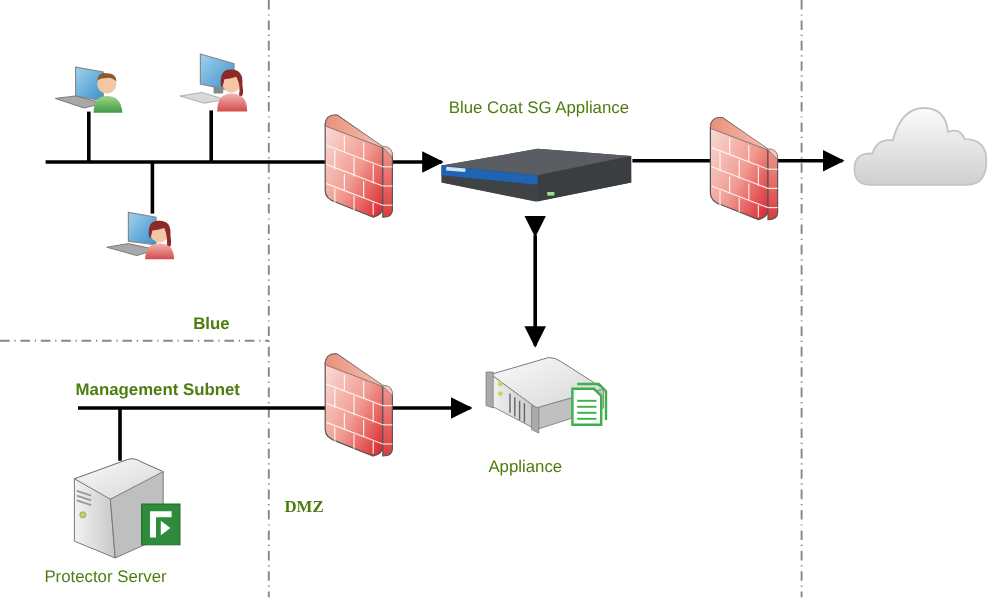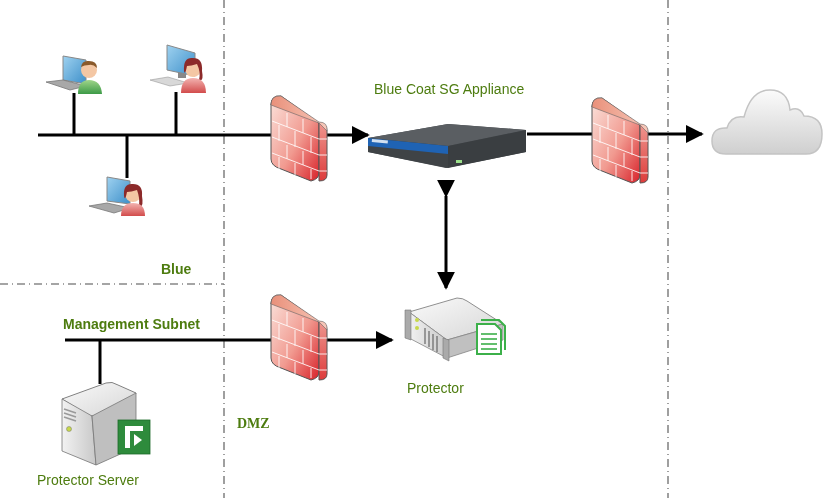--- a/index.html
+++ b/index.html
@@ -189,14 +189,14 @@
     <rect x="58" y="39" width="32" height="34" fill="#2e8b3c" stroke="#1c6a28" stroke-width="0.8"></rect>
     <path d="M65,45 L83,45 L83,50 L70,50 L70,67 L65,67 Z" fill="#ffffff"></path>
     <path d="M74,53 L82,59 L74,65 Z" fill="#ffffff"></path>
   </g>
 </svg>
 
 <div class="lbl norm" style="left:374px;top:81px;">Blue Coat SG Appliance</div>
 <div class="lbl bold" style="left:161px;top:261px;">Blue</div>
 <div class="lbl bold" style="left:43px;top:316px;margin-left:20px;">Management Subnet</div>
 <div class="lbl bold" style="left:237px;top:416px;font-family:Liberation Serif, serif;">DMZ</div>
-<div class="lbl norm" style="left:407px;top:380px;">Protector</div>
+<div class="lbl norm" style="left:407px;top:380px;">Appliance</div>
 <div class="lbl norm" style="left:37px;top:472px;">Protector Server</div>
 
 </body></html>

